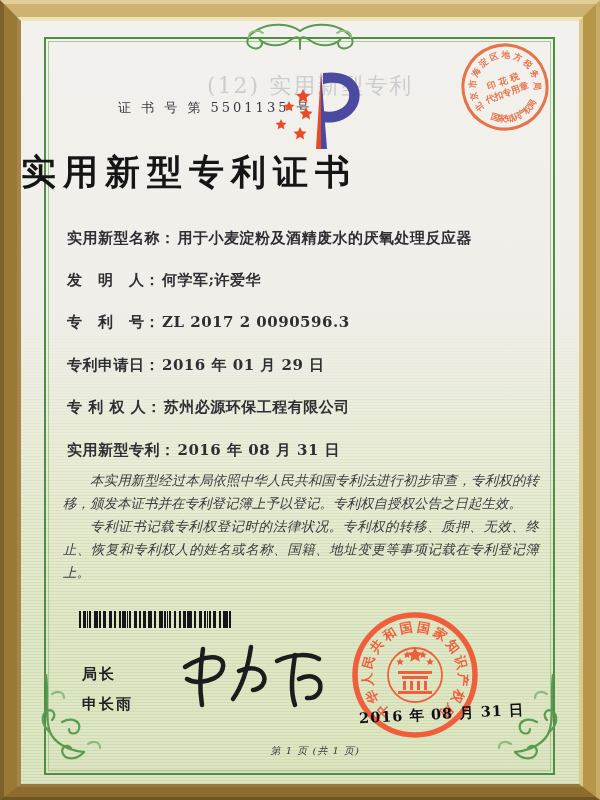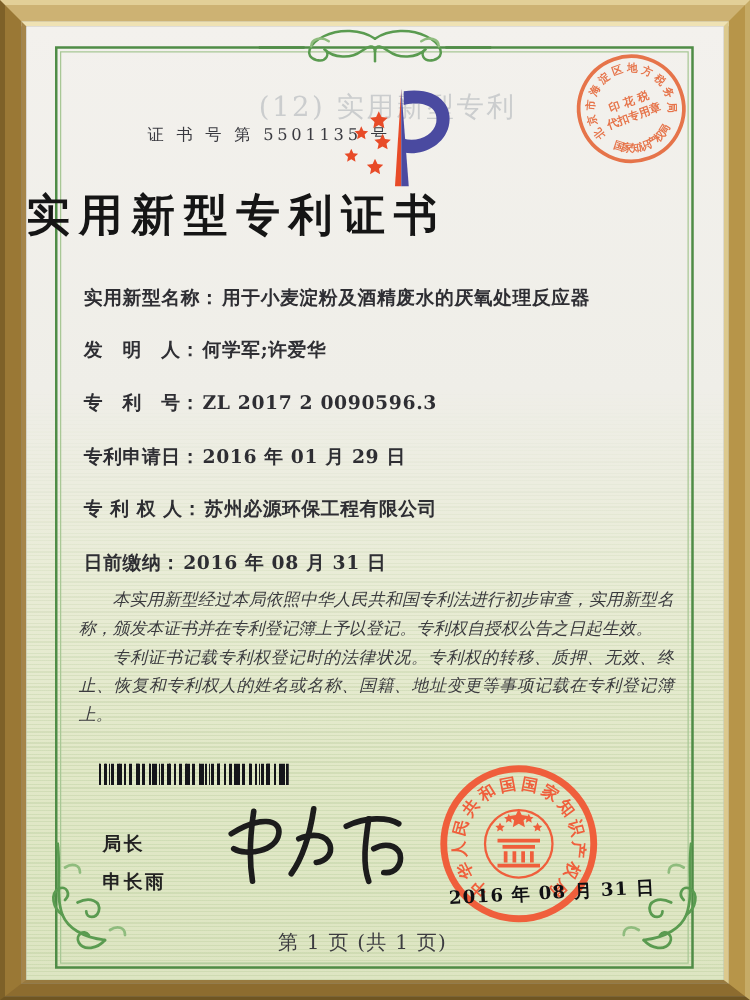--- a/index.html
+++ b/index.html
@@ -33,28 +33,28 @@
       letter-spacing:.5px;white-space:nowrap;}
   .field .lab{margin-right:2px;}
   .body-text{position:absolute;left:42px;right:40px;top:448px;font-size:13.5px;line-height:23px;
       color:#3b3b3f;text-align:justify;}
   .body-text p{margin:0;text-indent:2em;font-style:italic;}
   .barcode{position:absolute;left:58px;top:590px;width:152px;height:17px;
       background:
         repeating-linear-gradient(90deg,#15151a 0 2px,transparent 2px 5px),
         repeating-linear-gradient(90deg,#15151a 0 1px,transparent 1px 8px),
         repeating-linear-gradient(90deg,transparent 0 4px,#15151a 4px 6px,transparent 6px 13px);}
-  .director{position:absolute;left:61px;top:640px;font-family:Liberation Serif, serif;
+  .director{position:absolute;left:61px;top:640px;font-family:Liberation Mono, monospace;
       font-size:15px;font-weight:600;color:#222;line-height:30px;letter-spacing:2px;}
   .signature{position:absolute;left:148px;top:614px;}
   .seal{position:absolute;left:324px;top:584px;}
   .seal-date{position:absolute;left:338px;top:684px;width:160px;font-size:14.5px;font-weight:700;
       color:#101014;letter-spacing:1px;transform:rotate(-3deg);white-space:nowrap;}
-  .footer{position:absolute;left:199px;top:723px;width:140px;text-align:center;
-      font-size:16px;color:#3c3c40;letter-spacing:1px;white-space:nowrap;}
+  .footer{position:absolute;left:199px;top:723px;width:140px;text-align:right;
+      font-size:10px;color:#3c3c40;letter-spacing:1px;white-space:nowrap;font-style:italic;}
   .tax-stamp{position:absolute;left:429px;top:11px;transform:rotate(-20deg);opacity:.85;}
   .ornament-top{position:absolute;left:50%;top:0;margin-left:-93px;}
   .flourish-bl{position:absolute;left:15px;bottom:22px;}
   .flourish-br{position:absolute;right:16px;bottom:22px;transform:scaleX(-1);}
   .logo{position:absolute;left:238px;top:46px;}
   svg text{font-family:"DejaVu Serif",serif;}
 </style>
 </head>
 <body>
 
@@ -128,25 +128,25 @@
       <div class="field" style="top:292px">
         <span class="lab">专　利　号：</span><span>ZL 2017 2 0090596.3</span>
       </div>
       <div class="field" style="top:335px">
         <span class="lab">专利申请日：</span><span>2016 年 01 月 29 日</span>
       </div>
       <div class="field" style="top:377px">
         <span class="lab">专 利 权 人：</span><span>苏州必源环保工程有限公司</span>
       </div>
       <div class="field" style="top:420px">
-        <span class="lab">日前缴纳：</span><span>2016 年 08 月 31 日</span>
+        <span class="lab">实用新型专利：</span><span>2016 年 08 月 31 日</span>
       </div>
 
       <div class="body-text">
-        <p>本实用新型经过本局依照中华人民共和国专利法进行初步审查，实用新型名称，颁发本证书并在专利登记簿上予以登记。专利权自授权公告之日起生效。</p>
+        <p>本实用新型经过本局依照中华人民共和国专利法进行初步审查，专利权的转移，颁发本证书并在专利登记簿上予以登记。专利权自授权公告之日起生效。</p>
         <p>专利证书记载专利权登记时的法律状况。专利权的转移、质押、无效、终止、恢复和专利权人的姓名或名称、国籍、地址变更等事项记载在专利登记簿上。</p>
       </div>
 
       <div class="barcode"></div>
 
       <div class="director">
         <div>局长</div>
         <div>申长雨</div>
       </div>
 

